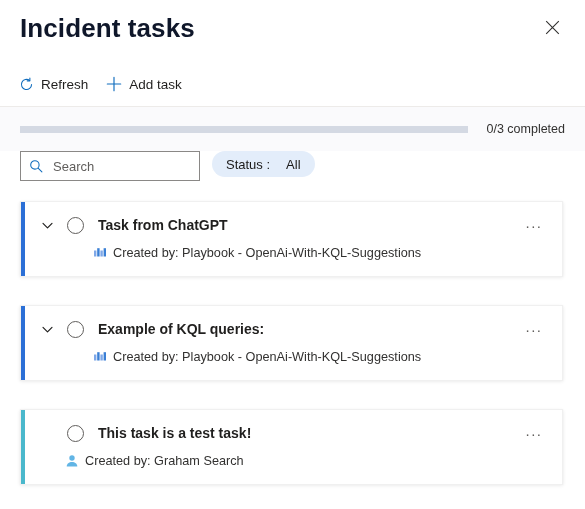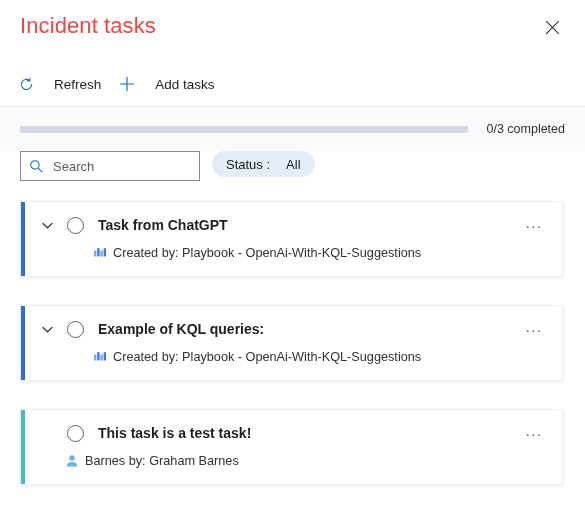--- a/index.html
+++ b/index.html
@@ -25,23 +25,23 @@
   .header {
     position: relative;
     height: 62px;
     padding: 0 20px;
     display: flex;
     align-items: flex-start;
   }
   .panel-title {
     margin: 0;
     padding-top: 13px;
-    font-size: 22px;
-    font-weight: 400;
-    color: #ef4444;
+    font-size: 26px;
+    font-weight: 700;
+    color: #0f172a;
     letter-spacing: 0.1px;
   }
   .close-button {
     position: absolute;
     top: 10px;
     right: 16px;
     width: 34px;
     height: 34px;
     display: flex;
     align-items: center;
@@ -58,21 +58,21 @@
     height: 44px;
     padding: 0 8px 0 10px;
     display: flex;
     align-items: center;
     gap: 2px;
     background: #ffffff;
   }
   .command-item {
     display: flex;
     align-items: center;
-    gap: 20px;
+    gap: 7px;
     height: 32px;
     padding: 0 8px;
     border: none;
     background: transparent;
     cursor: pointer;
     font-family: "Liberation Sans", sans-serif;
     font-size: 13.5px;
     color: #201f1e;
     white-space: nowrap;
   }
@@ -277,21 +277,21 @@
         </svg>
       </span>
       <span>Refresh</span>
     </button>
     <button class="command-item">
       <span class="command-icon">
         <svg width="16" height="16" viewBox="0 0 16 16" fill="none" xmlns="http://www.w3.org/2000/svg">
           <path d="M8 1.3 V14.7 M1.3 8 H14.7" stroke="#0f6cbd" stroke-width="1.15" stroke-linecap="round"></path>
         </svg>
       </span>
-      <span>Add tasks</span>
+      <span>Add task</span>
     </button>
   </div>
 
   <div class="progress-band">
     <div class="progress-track" style="background: rgb(212, 217, 227);">
       <div class="progress-fill" style="width: 0%;"></div>
     </div>
     <div class="progress-label">0/3 completed</div>
   </div>
 
@@ -377,18 +377,18 @@
           <span>...</span>
         </button>
       </div>
       <div class="task-meta">
         <span class="meta-icon">
           <svg width="14" height="14" viewBox="0 0 14 14" fill="none" xmlns="http://www.w3.org/2000/svg">
             <circle cx="7" cy="4" r="2.7" fill="#62b5e5"></circle>
             <path d="M1.7 12.6 C1.7 9.5 4.1 7.9 7 7.9 C9.9 7.9 12.3 9.5 12.3 12.6 Z" fill="#62b5e5"></path>
           </svg>
         </span>
-        <span class="meta-text">Barnes by: Graham Barnes</span>
+        <span class="meta-text">Created by: Graham Search</span>
       </div>
     </div>
 
   </div>
 </div>
 
 </body></html>

